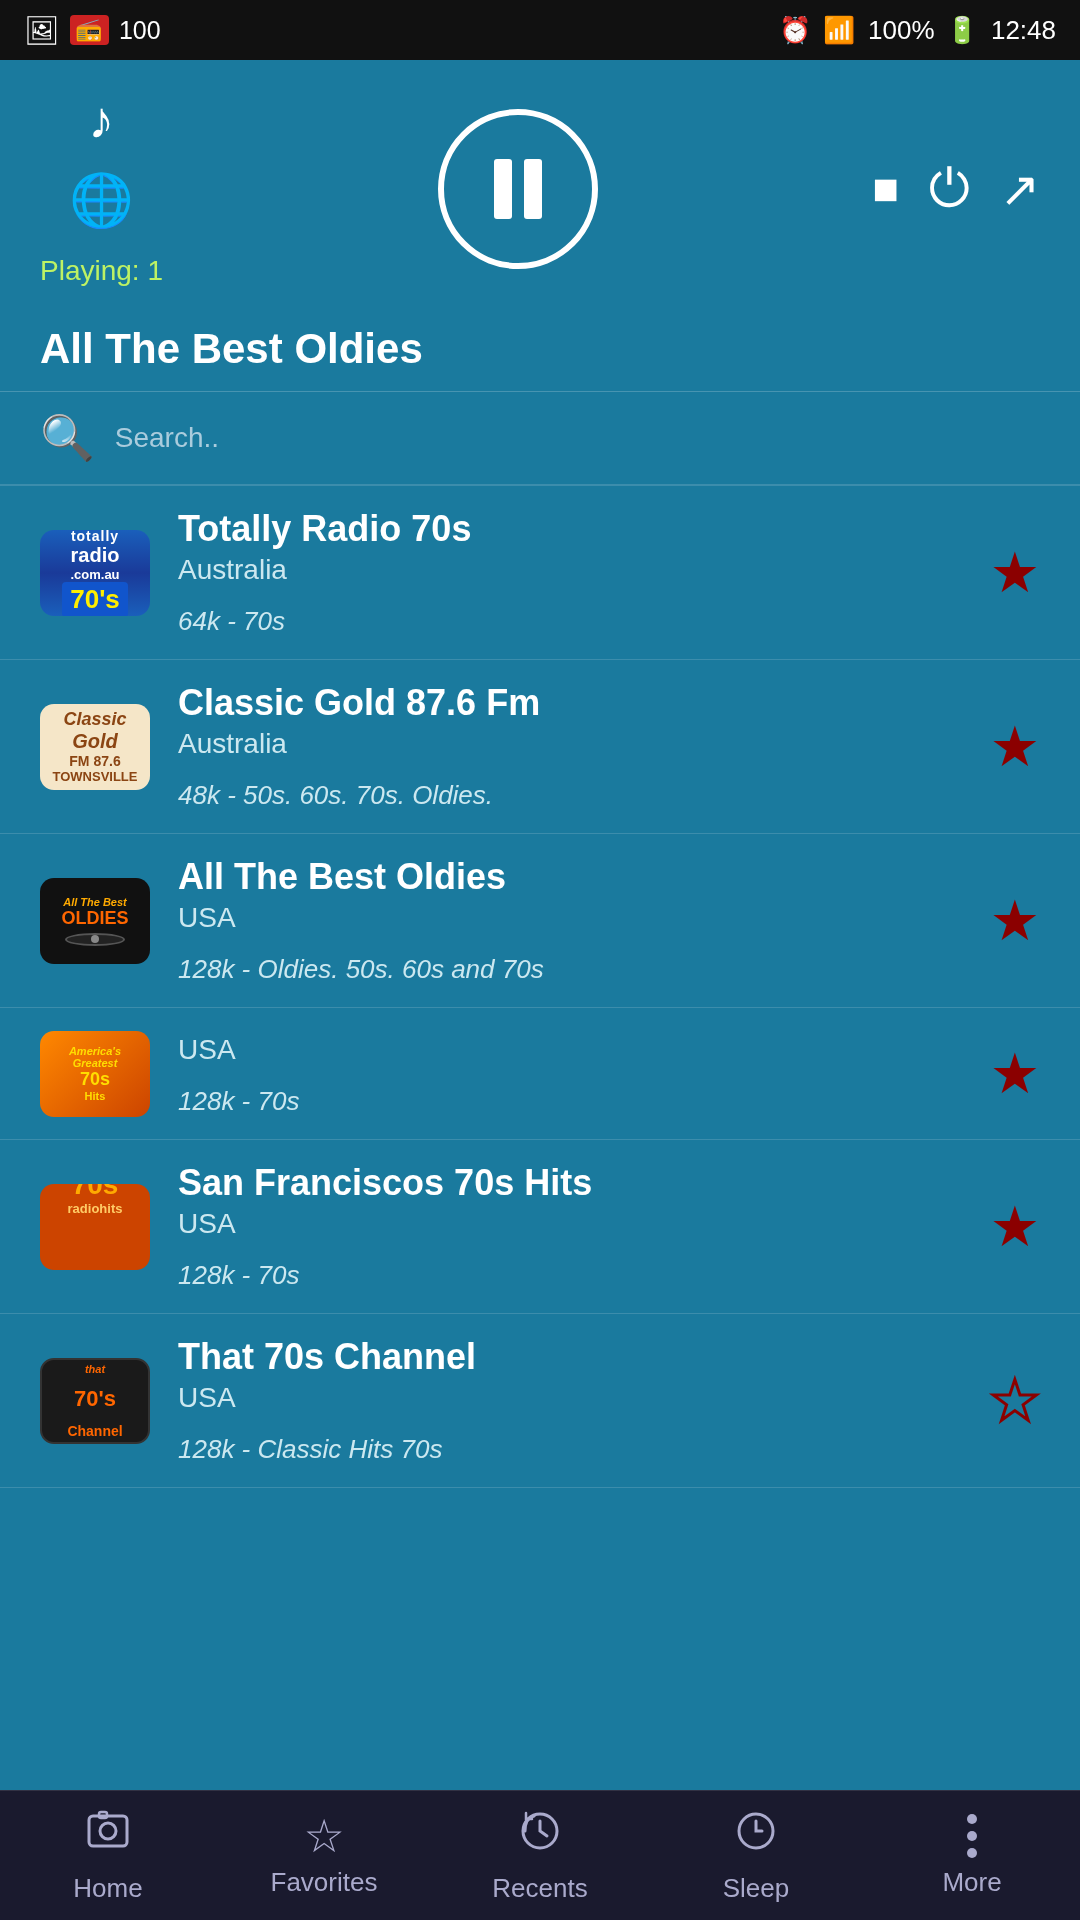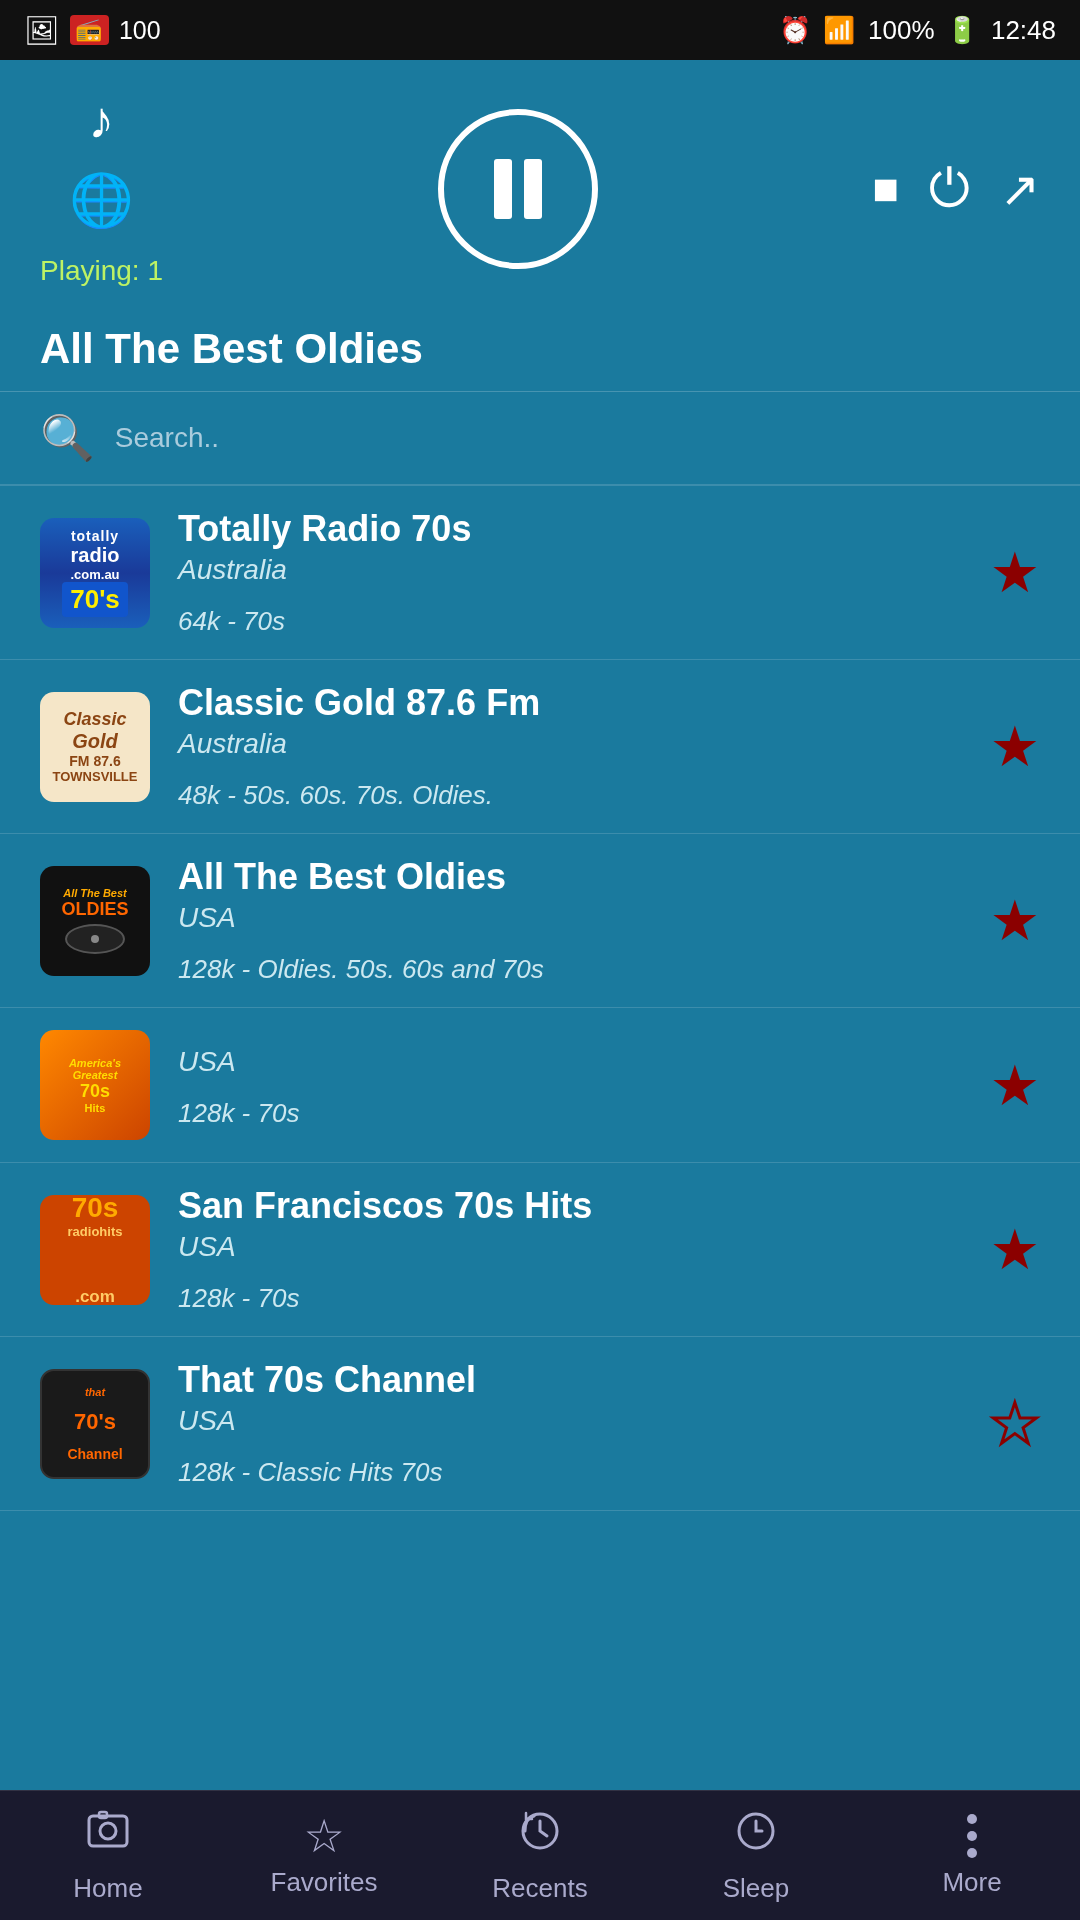--- a/index.html
+++ b/index.html
@@ -140,21 +140,21 @@
     .station-item {
       display: flex;
       align-items: center;
       padding: 22px 40px;
       border-bottom: 1px solid rgba(255,255,255,0.15);
       cursor: pointer;
       position: relative;
     }
     .station-logo {
       width: 110px;
-      height: 110px;
+      height: 86px;
       border-radius: 14px;
       background: #ccc;
       flex-shrink: 0;
       overflow: hidden;
       display: flex;
       align-items: center;
       justify-content: center;
       font-size: 22px;
       font-weight: bold;
     }
@@ -163,21 +163,20 @@
       padding-left: 28px;
     }
     .station-name {
       font-size: 36px;
       font-weight: bold;
       color: #ffffff;
     }
     .station-country {
       font-size: 28px;
       color: #cce8f0;
-      font-style: italic;
       margin-top: 4px;
     }
     .station-meta {
       font-size: 26px;
       color: #cce8f0;
       font-style: italic;
       margin-top: 20px;
     }
     .star-btn {
       font-size: 56px;

